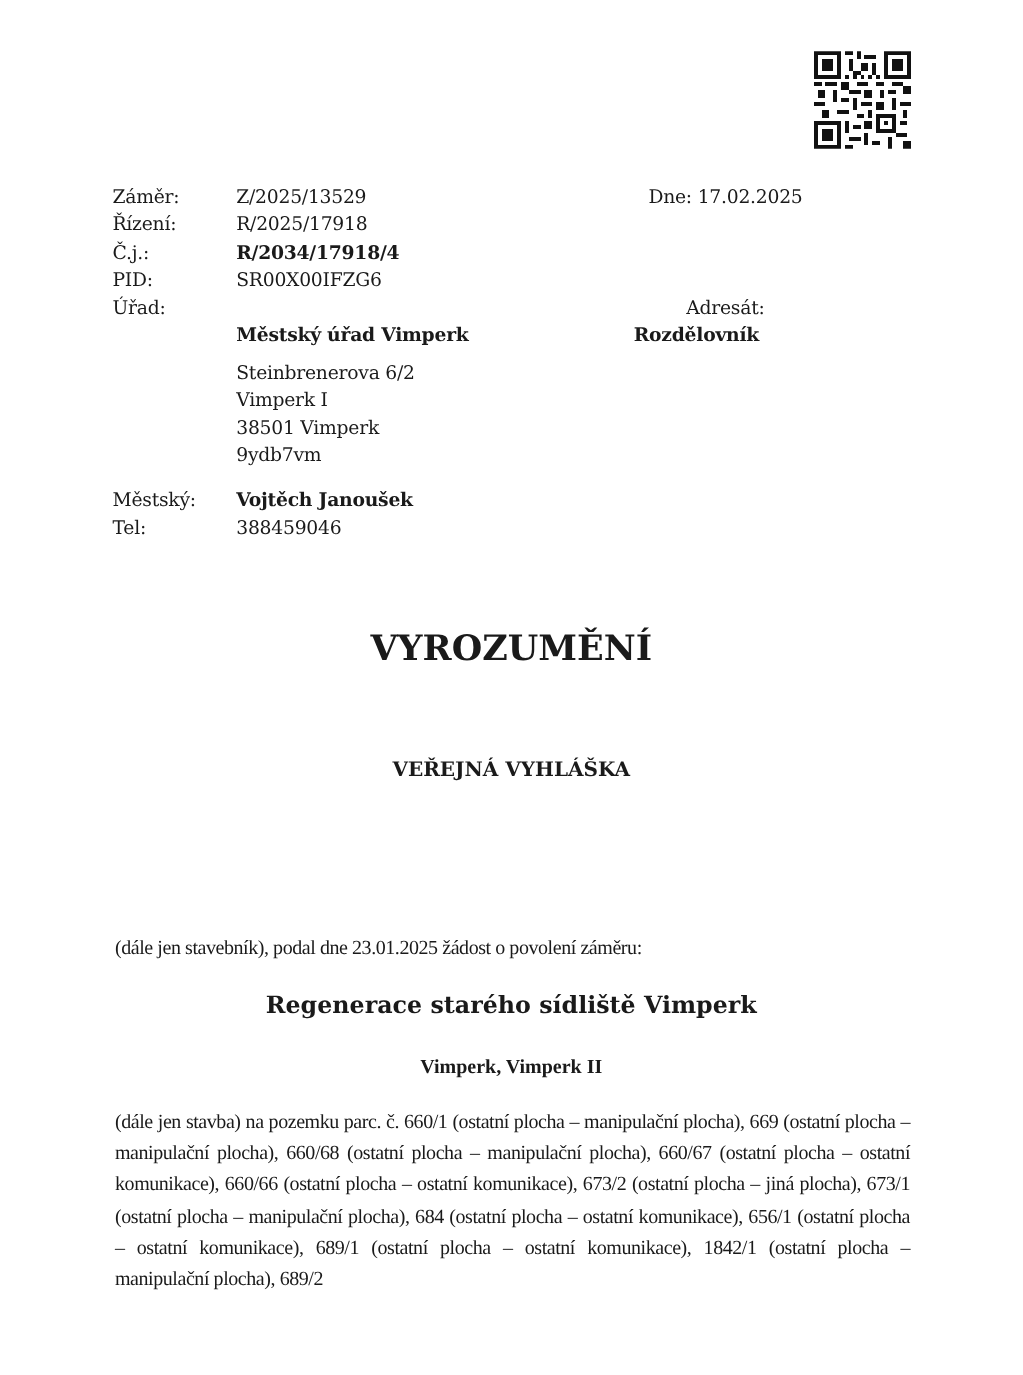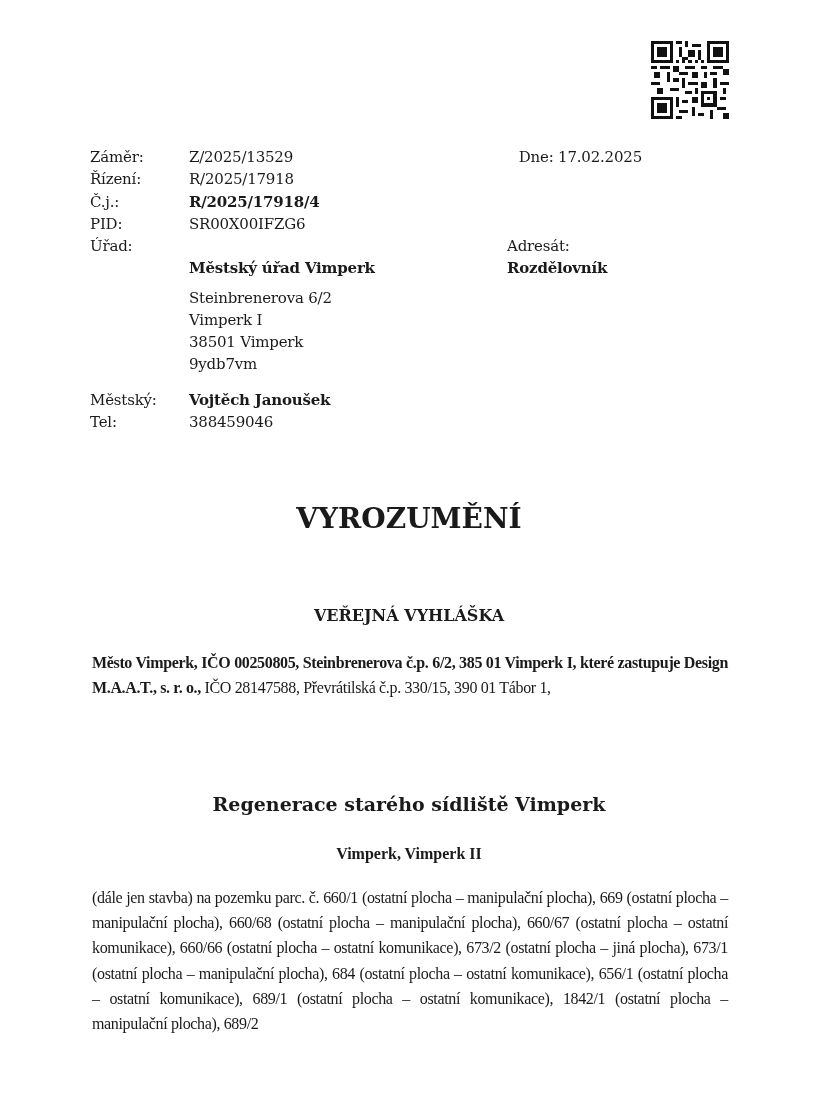--- a/index.html
+++ b/index.html
@@ -95,54 +95,54 @@
   <div class="hdr-row" style="top:146px;">
     <span class="lbl" style="left:0">Záměr:</span>
     <span class="val" style="left:99px">Z/2025/13529</span>
   </div>
   <div class="hdr-row" style="top:168px;">
     <span class="lbl" style="left:0">Řízení:</span>
     <span class="val" style="left:99px">R/2025/17918</span>
   </div>
   <div class="hdr-row" style="top:191px;">
     <span class="lbl" style="left:0">Č.j.:</span>
-    <span class="val b" style="left:99px">R/2025/17918/4</span>
+    <span class="val b" style="left:99px">R/2034/17918/4</span>
   </div>
   <div class="hdr-row" style="top:213px;">
     <span class="lbl" style="left:0">PID:</span>
     <span class="val" style="left:99px">SR00X00IFZG6</span>
   </div>
   <div class="hdr-row" style="top:235px;">
     <span class="lbl" style="left:0">Úřad:</span>
   </div>
 
   <div class="date">Dne: 17.02.2025</div>
 
   <div class="hdr-row b" style="left:189px; top:257px;">Městský úřad Vimperk</div>
   <div class="hdr-row" style="left:189px; top:287px;">Steinbrenerova 6/2</div>
   <div class="hdr-row" style="left:189px; top:309px;">Vimperk I</div>
   <div class="hdr-row" style="left:189px; top:331px;">38501 Vimperk</div>
   <div class="hdr-row" style="left:189px; top:353px;">9ydb7vm</div>
 
-  <div class="adr-l" style="top:235px;">Adresát:</div>
+  <div class="adr-l" style="top:235px;margin-left:42px;">Adresát:</div>
   <div class="adr-l b" style="top:257px;">Rozdělovník</div>
 
   <div class="hdr-row" style="top:389px;">
     <span class="lbl" style="left:0">Městský:</span>
     <span class="val b" style="left:99px">Vojtěch Janoušek</span>
   </div>
   <div class="hdr-row" style="top:411px;">
     <span class="lbl" style="left:0">Tel:</span>
     <span class="val" style="left:99px">388459046</span>
   </div>
 
   <div class="title" style="top:503px; font-size:28px; line-height:32px;">VYROZUMĚNÍ</div>
   <div class="title" style="top:604px; font-size:16px; line-height:24px;">VEŘEJNÁ VYHLÁŠKA</div>
 
-  <div class="para" style="top:650px;"><span class="b">Město Vimperk, IČO 00250805, Steinbrenerova č.p. 6/2, 385 01  Vimperk I, které zastupuje Design M.A.A.T., s. r. o.,</span><span> IČO 28147588, Převrátilská č.p. 330/15, 390 01  Tábor 1,</span></div>
 
+  <div class="para" style="top:746px; text-align:left;">(dále jen stavebník), podal dne 23.01.2025 žádost o povolení záměru:</div>
 
   <div class="title" style="top:790px; font-size:19px; line-height:28px;">Regenerace starého sídliště Vimperk</div>
   <div class="title" style="top:842px; font-size:16px; line-height:24px;font-family:Liberation Serif, serif;">Vimperk, Vimperk II</div>
 
   <div class="para" style="top:885px;">(dále jen stavba) na pozemku parc. č. 660/1 (ostatní plocha – manipulační plocha), 669 (ostatní plocha – manipulační plocha), 660/68 (ostatní plocha – manipulační plocha), 660/67 (ostatní plocha – ostatní komunikace), 660/66 (ostatní plocha – ostatní komunikace), 673/2 (ostatní plocha – jiná plocha), 673/1 (ostatní plocha – manipulační plocha), 684 (ostatní plocha – ostatní komunikace), 656/1 (ostatní plocha – ostatní komunikace), 689/1 (ostatní plocha – ostatní komunikace), 1842/1 (ostatní plocha – manipulační plocha), 689/2</div>
 
 </div>
 
 </body></html>

